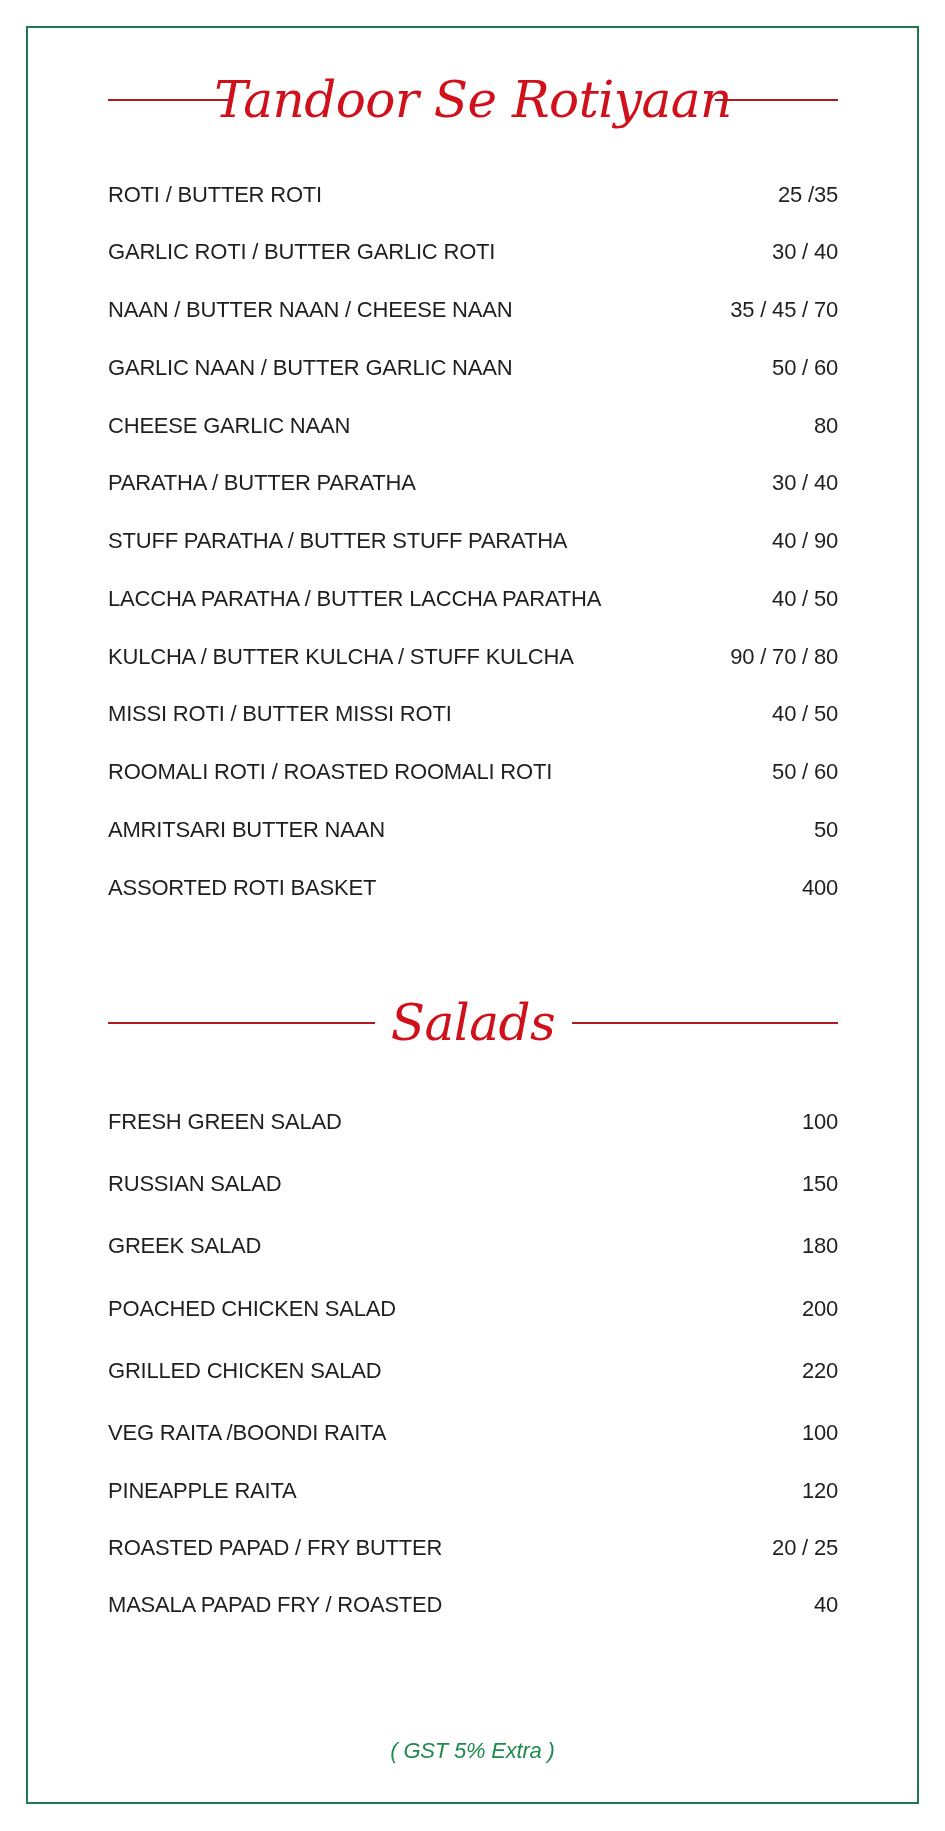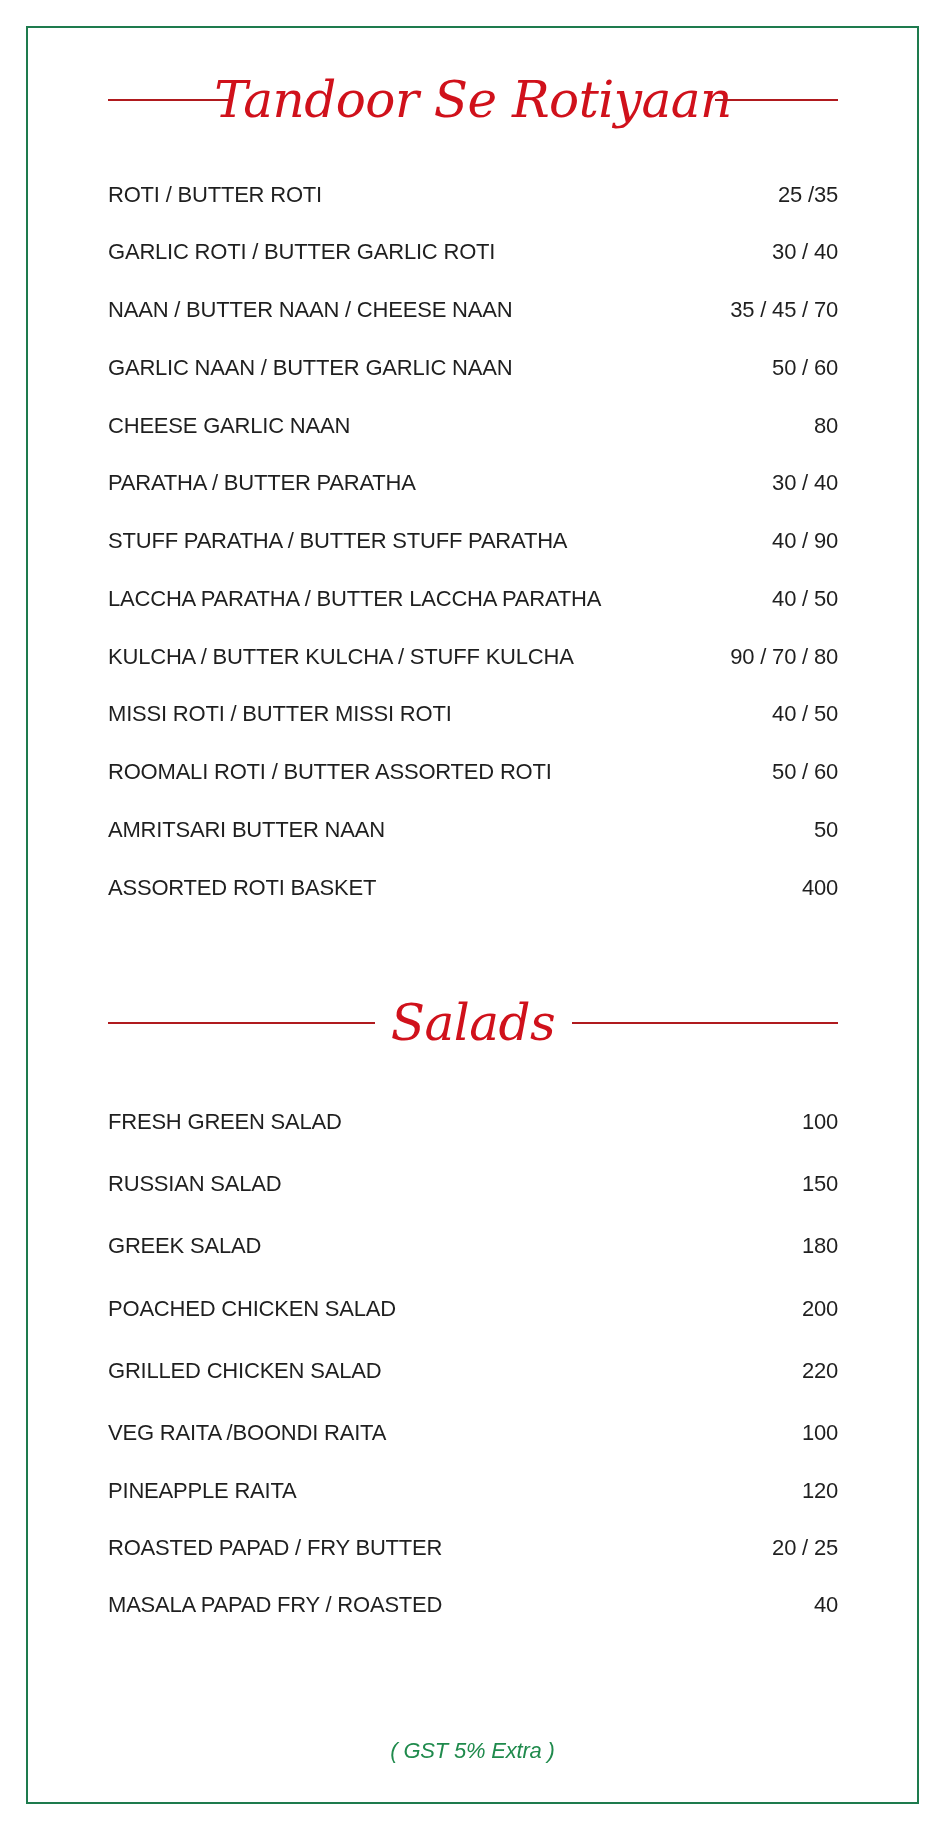--- a/index.html
+++ b/index.html
@@ -76,21 +76,21 @@
     </li>
   <li class="item" style="top:642px">
       <span class="name">KULCHA / BUTTER KULCHA / STUFF KULCHA</span>
       <span class="price">90 / 70 / 80</span>
     </li>
   <li class="item" style="top:699px">
       <span class="name">MISSI ROTI / BUTTER MISSI ROTI</span>
       <span class="price">40 / 50</span>
     </li>
   <li class="item" style="top:757px">
-      <span class="name">ROOMALI ROTI / BUTTER ASSORTED ROTI</span>
+      <span class="name">ROOMALI ROTI / ROASTED ROOMALI ROTI</span>
       <span class="price">50 / 60</span>
     </li>
   <li class="item" style="top:815px">
       <span class="name">AMRITSARI BUTTER NAAN</span>
       <span class="price">50</span>
     </li>
   <li class="item" style="top:873px">
       <span class="name">ASSORTED ROTI BASKET</span>
       <span class="price">400</span>
     </li>

